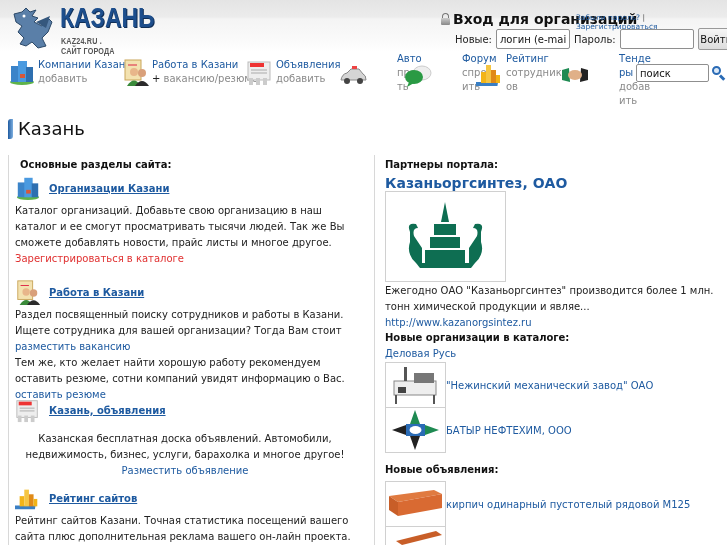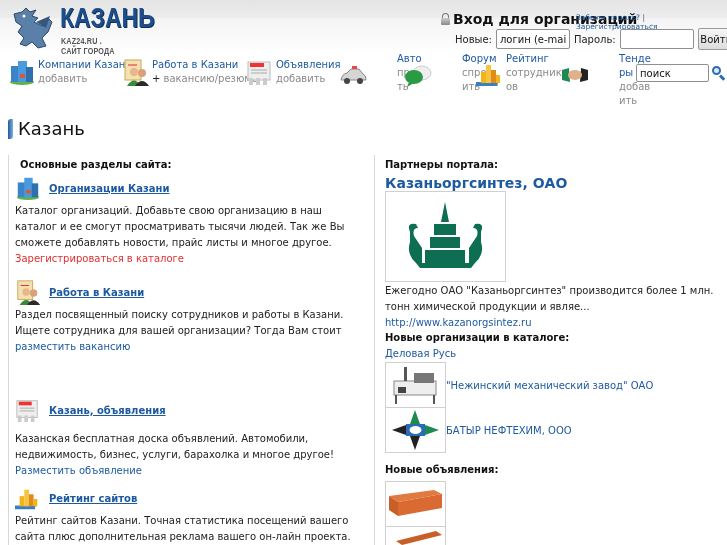--- a/index.html
+++ b/index.html
@@ -234,23 +234,24 @@
         <line x1="6" y1="7" x2="15" y2="7" stroke="#d24"></line>
         <circle cx="12" cy="14" r="4" fill="#e8b68a"></circle>
         <path d="M5 28 Q12 17 19 28 Z" fill="#3a8a3a"></path>
         <circle cx="20" cy="15" r="4" fill="#d9a07a"></circle>
         <path d="M13 28 Q20 18 27 28 Z" fill="#2b2b2b"></path>
       </svg>
       <a class="block-title">Работа в Казани</a>
     </div>
     <div class="block-text" style="margin-top:2px;">Раздел посвященный поиску сотрудников и работы в Казани. Ищете сотрудника для вашей организации? Тогда Вам стоит</div>
     <div class="block-text"><a>разместить вакансию</a></div>
-  </div>
-
-  <div class="block" style="top:242px;">
+    <div class="block-text"><span>Тем же, кто желает найти хорошую работу рекомендуем оставить резюме, сотни компаний увидят информацию о Вас.</span> <a>оставить резюме</a></div>
+  </div>
+
+  <div class="block" style="top:242px;text-align:center;">
     <div class="block-head">
       <svg class="block-icon" viewBox="0 0 28 28">
         <rect x="2" y="4" width="22" height="18" fill="#eee" stroke="#bbb"></rect>
         <rect x="4" y="5" width="14" height="4" fill="#e33"></rect>
         <line x1="5" y1="12" x2="21" y2="12" stroke="#aaa"></line>
         <line x1="5" y1="15" x2="21" y2="15" stroke="#aaa"></line>
         <rect x="3" y="20" width="4" height="7" fill="#ccc"></rect>
         <rect x="10" y="20" width="4" height="7" fill="#ccc"></rect>
         <rect x="17" y="20" width="4" height="7" fill="#ccc"></rect>
       </svg>
@@ -323,20 +324,21 @@
 
   <div class="section-h" style="margin-top:11px;">Новые объявления:</div>
   <div class="thumb-row" style="margin-top:4px;">
     <div class="thumb">
       <svg width="59" height="44" viewBox="0 0 59 44">
         <polygon points="3,14 48,8 56,12 12,20" fill="#e07a40"></polygon>
         <polygon points="3,14 12,20 12,34 3,28" fill="#c85e28"></polygon>
         <polygon points="12,20 56,12 56,26 12,34" fill="#d96a32"></polygon>
       </svg>
     </div>
+    <a>кирпич одинарный пустотелый рядовой М125</a>
   </div>
   <div class="thumb-row">
     <div class="thumb">
       <svg width="59" height="44" viewBox="0 0 59 44">
         <polygon points="10,14 50,4 56,8 16,18" fill="#c85e28"></polygon>
       </svg>
     </div>
   </div>
 </div>
 

